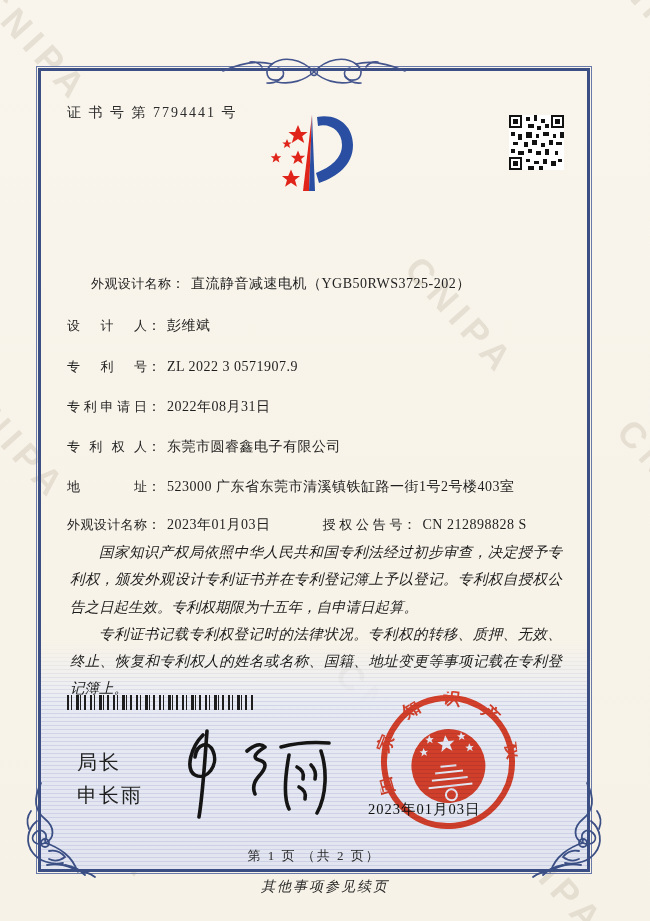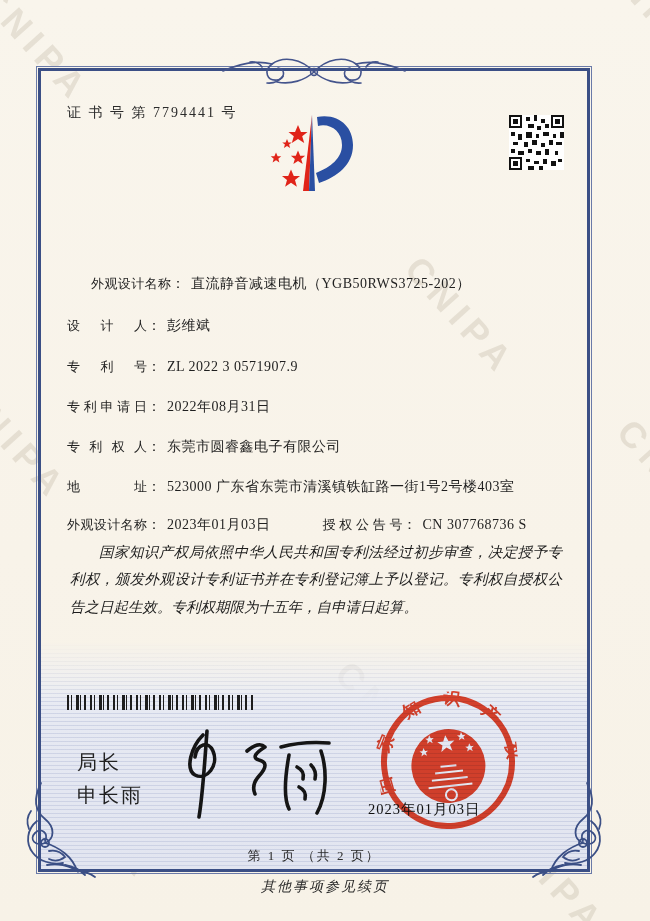--- a/index.html
+++ b/index.html
@@ -262,25 +262,26 @@
     <div class="frow fy3">
       <span class="lab">专利申请日</span><span class="colon">：</span><span class="val">2022年08月31日</span>
     </div>
     <div class="frow fy4">
       <span class="lab">专利权人</span><span class="colon">：</span><span class="val">东莞市圆睿鑫电子有限公司</span>
     </div>
     <div class="frow fy5">
       <span class="lab">地址</span><span class="colon">：</span><span class="val">523000 广东省东莞市清溪镇铁缸路一街1号2号楼403室</span>
     </div>
     <div class="frow fy6">
-      <span class="lab">外观设计名称</span><span class="colon">：</span><span class="val">2023年01月03日</span><span class="grant-gap"></span><span class="lab">授权公告号</span><span class="colon">：</span><span class="val">CN 307768736 S</span>
+      <span class="lab">外观设计名称</span><span class="colon">：</span><span class="val">2023年01月03日</span><span class="grant-gap"></span><span class="lab">授权公告号</span><span class="colon">：</span><span class="val">CN 212898828 S</span>
     </div>
 
     <div class="paras">
       <p>国家知识产权局依照中华人民共和国专利法经过初步审查，决定授予专利权，颁发外观设计专利证书并在专利登记簿上予以登记。专利权自授权公告之日起生效。专利权期限为十五年，自申请日起算。</p>
+      <p>专利证书记载专利权登记时的法律状况。专利权的转移、质押、无效、终止、恢复和专利权人的姓名或名称、国籍、地址变更等事项记载在专利登记簿上。</p>
     </div>
 
     <div class="barcode"></div>
 
     <div class="bureau bt">局长</div>
     <div class="bureau bn">申长雨</div>
 
     <svg class="sig" viewBox="0 0 180 104">
       <g fill="none" stroke="#151515" stroke-width="3.6" stroke-linecap="round" stroke-linejoin="round">
         <path d="M34,14 C22,26 16,48 26,54 C38,60 50,44 44,30 C40,20 28,22 26,36"></path>

